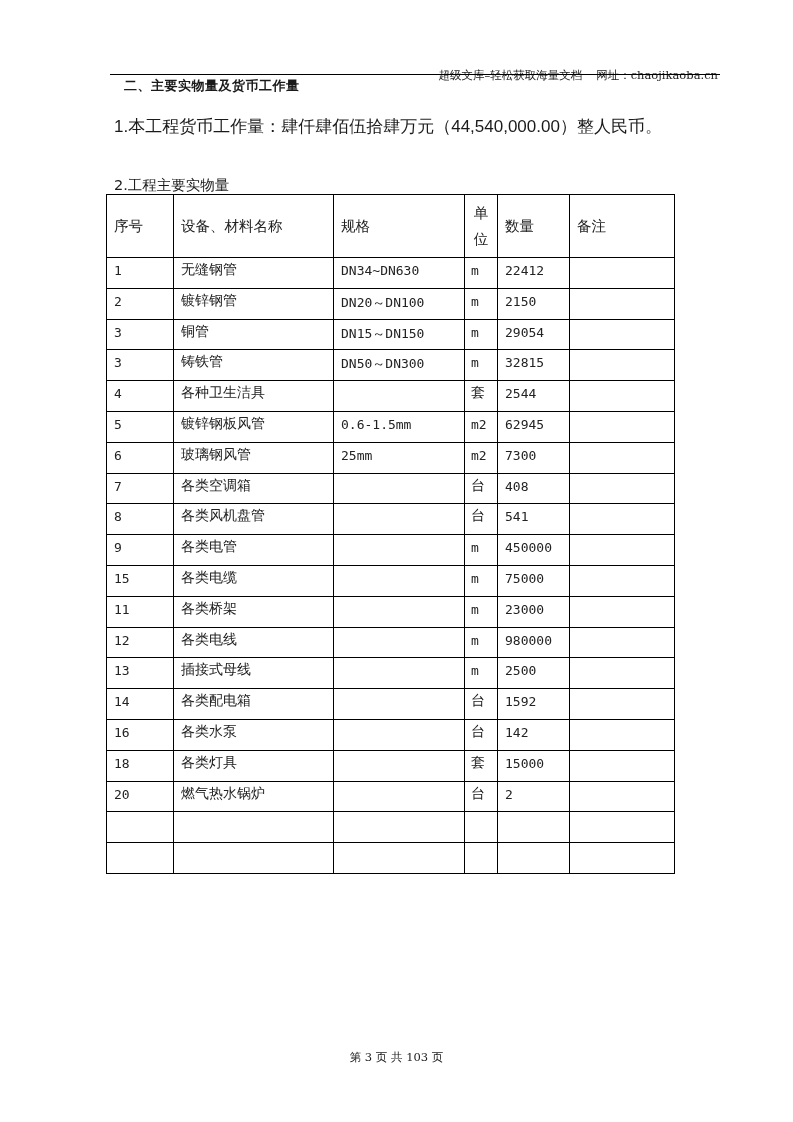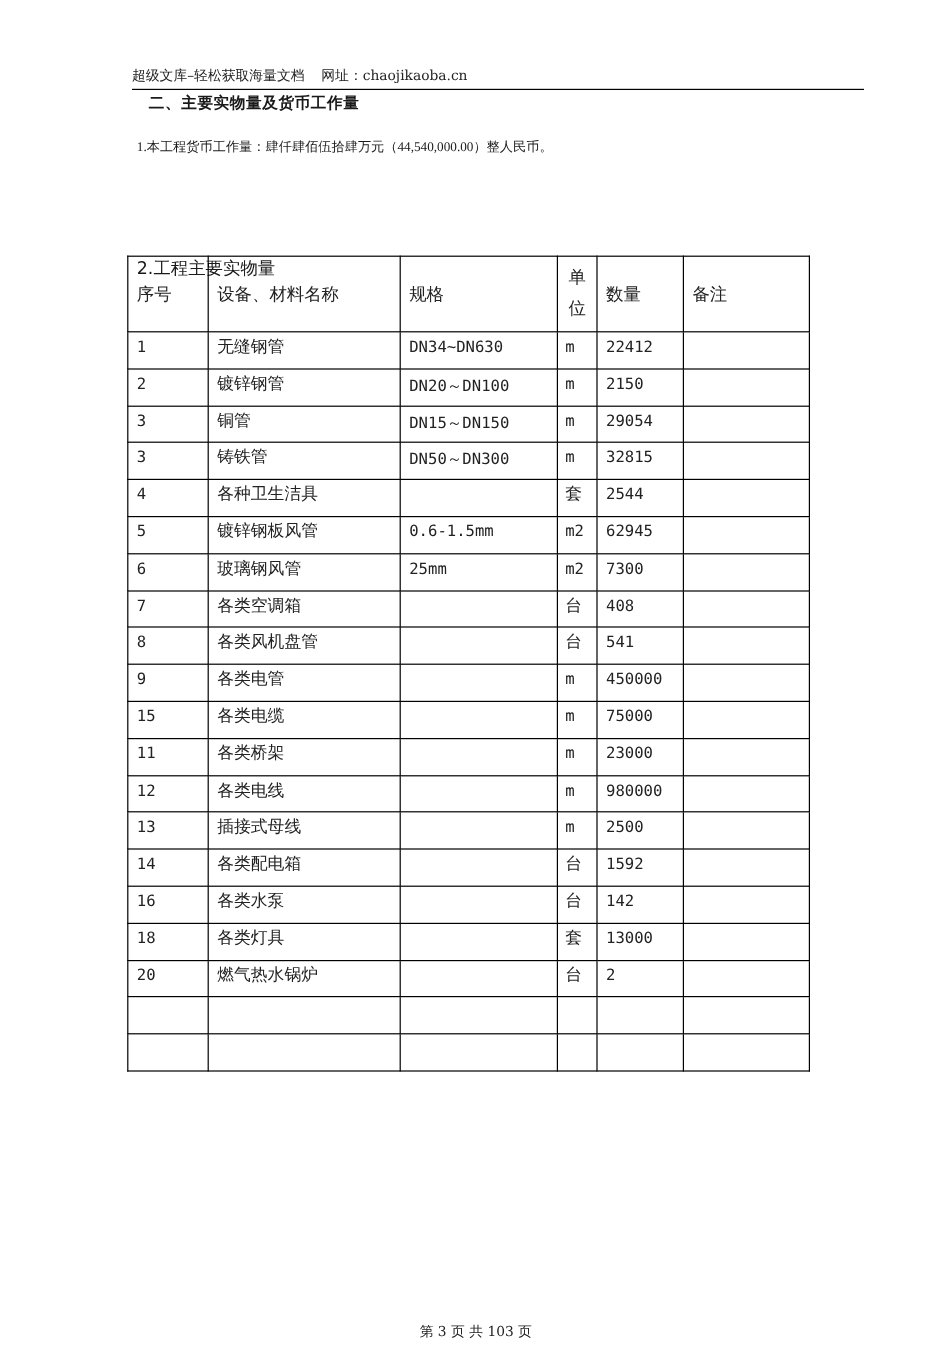--- a/index.html
+++ b/index.html
@@ -11,23 +11,23 @@
       width: 793px;
       height: 1122px;
       position: relative;
       font-family: "DejaVu Serif", "Liberation Serif", serif;
       color: #1a1a1a;
       overflow: hidden;
     }
     .header {
       position: absolute;
       left: 110px;
-      top: 56px;
+      top: 68px;
       width: 608px;
-      text-align: left;
+      text-align: right;
       font-size: 11.5px;
       color: #222;
       font-family: "DejaVu Serif", serif;
     }
     .header .site-label { margin-left: 14px; }
     .header-rule {
       position: absolute;
       left: 110px;
       top: 74px;
       width: 610px;
@@ -40,36 +40,35 @@
       top: 77px;
       font-size: 13px;
       font-weight: bold;
       font-family: "DejaVu Sans", sans-serif;
       letter-spacing: 0.5px;
     }
     .para1 {
       position: absolute;
       left: 114px;
       top: 115px;
-      font-size: 11px;
-      font-family: Liberation Serif, serif;
+      font-size: 17px;
+      font-family: Liberation Sans, sans-serif;
       text-align: right;
     }
     .para2 {
       position: absolute;
       left: 114px;
       top: 176px;
       font-size: 14.5px;
       font-family: "DejaVu Sans", sans-serif;
-      margin-top: 38px;
     }
     table.qty {
       position: absolute;
       left: 106px;
-      top: 213px;
+      top: 194px;
       border-collapse: collapse;
       font-family: "DejaVu Sans", sans-serif;
       font-size: 14px;
       table-layout: fixed;
     }
     table.qty td, table.qty th {
       border: 1px solid #000;
       padding: 0 0 0 7px;
       vertical-align: top;
       font-weight: normal;
@@ -104,21 +103,21 @@
     }
     table.qty td.unit.cjk {
       font-family: "DejaVu Sans", sans-serif;
       font-size: 14px;
       padding-top: 3px;
     }
     .footer {
       position: absolute;
       left: 0;
       width: 793px;
-      top: 1102px;
+      top: 1050px;
       text-align: center;
       font-size: 11.5px;
       font-family: "DejaVu Serif", serif;
       color: #222;
     }
   </style>
 </head>
 <body>
 
 <div class="header">
@@ -276,21 +275,21 @@
         <td class="spec"></td>
         <td class="unit cjk">台</td>
         <td class="qtyv">142</td>
         <td></td>
       </tr>
       <tr>
         <td class="num">18</td>
         <td>各类灯具</td>
         <td class="spec"></td>
         <td class="unit cjk">套</td>
-        <td class="qtyv">13000</td>
+        <td class="qtyv">15000</td>
         <td></td>
       </tr>
       <tr>
         <td class="num">20</td>
         <td>燃气热水锅炉</td>
         <td class="spec"></td>
         <td class="unit cjk">台</td>
         <td class="qtyv">2</td>
         <td></td>
       </tr>

